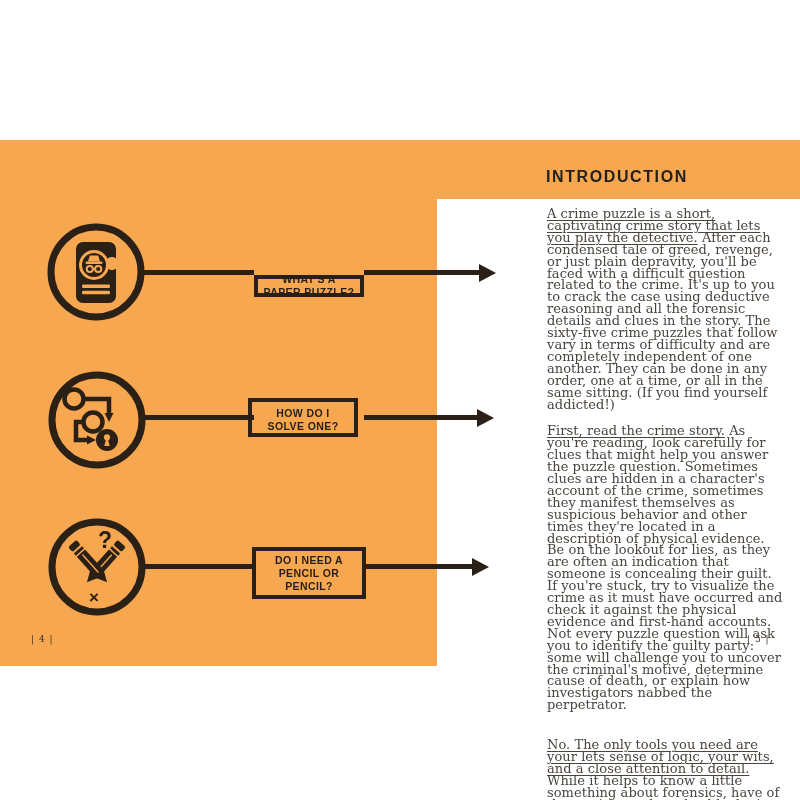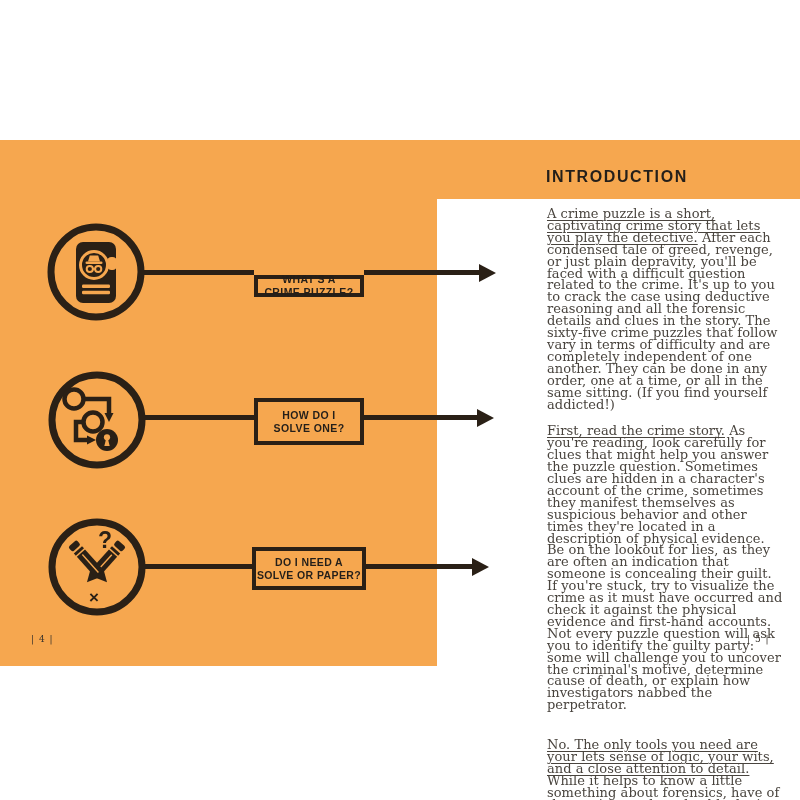--- a/index.html
+++ b/index.html
@@ -71,41 +71,41 @@
       <circle cx="44.8" cy="48" r="3.1" fill="none" stroke="#F6A74F" stroke-width="2"></circle>
       <circle cx="53.2" cy="48" r="3.1" fill="none" stroke="#F6A74F" stroke-width="2"></circle>
       <rect x="47.5" y="47.2" width="3" height="1.6" fill="#F6A74F"></rect>
       <rect x="37" y="63.5" width="28" height="3.4" rx="1.2" fill="#F6A74F"></rect>
       <rect x="37" y="69.8" width="28" height="3.4" rx="1.2" fill="#F6A74F"></rect>
     </svg>
   </div>
   <div class="connector" style="left:141px;top:270px;width:113px;"></div>
   <div class="label-box" style="left:254px;top:259px;width:110px;height:22px;margin-top:16px;">
     <span>WHAT'S A</span>
-    <span>CRIME PUZZLE?</span>
+    <span>PAPER PUZZLE?</span>
   </div>
   <div class="arrow-stem" style="left:364px;top:270px;width:115px;"></div>
   <div class="arrow-head" style="left:479px;top:263.5px;"></div>
 
   <div class="icon-wrap icon2">
     <svg width="102" height="102" viewBox="0 0 102 102">
       <circle cx="51" cy="51" r="45" fill="none" stroke="#2A2016" stroke-width="7"></circle>
       <circle cx="28" cy="30" r="9.5" fill="none" stroke="#2A2016" stroke-width="4.5"></circle>
       <path d="M37.5,30 H63 V45" fill="none" stroke="#2A2016" stroke-width="4.5"></path>
       <polygon points="63,53 58.5,44 67.5,44" fill="#2A2016"></polygon>
       <circle cx="47" cy="53" r="9.5" fill="none" stroke="#2A2016" stroke-width="4.5"></circle>
       <path d="M37.5,53 H30 V71 H42" fill="none" stroke="#2A2016" stroke-width="4.5"></path>
       <polygon points="50,71 41,66.5 41,75.5" fill="#2A2016"></polygon>
       <circle cx="61" cy="71" r="11" fill="#2A2016"></circle>
       <circle cx="61" cy="68.3" r="3.1" fill="#F6A74F"></circle>
       <polygon points="58.3,77 63.7,77 62.1,70.8 59.9,70.8" fill="#F6A74F"></polygon>
     </svg>
   </div>
   <div class="connector" style="left:142px;top:415px;width:112px;"></div>
-  <div class="label-box" style="left:254px;top:398px;width:110px;height:47px;">
+  <div class="label-box" style="left:248px;top:398px;width:110px;height:39px;justify-content:flex-end;">
     <span>HOW DO I</span>
     <span>SOLVE ONE?</span>
   </div>
   <div class="arrow-stem" style="left:364px;top:415px;width:113px;"></div>
   <div class="arrow-head" style="left:477px;top:408.5px;"></div>
 
   <div class="icon-wrap icon3">
     <svg width="102" height="102" viewBox="0 0 102 102">
       <circle cx="51" cy="51" r="45" fill="none" stroke="#2A2016" stroke-width="7"></circle>
       <g transform="rotate(42 51 55)">
@@ -120,23 +120,23 @@
         <rect x="45.5" y="26.5" width="11" height="3" fill="#2A2016"></rect>
         <rect x="45.5" y="31" width="11" height="28" fill="#2A2016"></rect>
         <rect x="50.4" y="33" width="1.4" height="24" fill="#F6A74F"></rect>
         <polygon points="45.5,59 56.5,59 51,70" fill="#2A2016"></polygon>
       </g>
       <text x="59" y="32" text-anchor="middle" font-family="Liberation Sans, sans-serif" font-size="23" font-weight="bold" fill="#2A2016">?</text>
       <text x="48" y="87" text-anchor="middle" font-family="Liberation Sans, sans-serif" font-size="17" font-weight="bold" fill="#2A2016">×</text>
     </svg>
   </div>
   <div class="connector" style="left:143px;top:564px;width:109px;"></div>
-  <div class="label-box" style="left:252px;top:547px;width:114px;height:43px;">
+  <div class="label-box" style="left:252px;top:547px;width:114px;height:52px;">
     <span>DO I NEED A</span>
-    <span>SOLVE OR PAPER?</span>
+    <span>PENCIL OR PENCIL?</span>
   </div>
   <div class="arrow-stem" style="left:366px;top:564px;width:106px;"></div>
   <div class="arrow-head" style="left:472px;top:557.5px;"></div>
 
   <div class="text-column">
     <p class="para-1"><span class="lead">A crime puzzle is a short, captivating crime story that lets you play the detective.</span><span> After each condensed tale of greed, revenge, or just plain depravity, you'll be faced with a difficult question related to the crime. It's up to you to crack the case using deductive reasoning and all the forensic details and clues in the story. The sixty-five crime puzzles that follow vary in terms of difficulty and are completely independent of one another. They can be done in any order, one at a time, or all in the same sitting. (If you find yourself addicted!)</span></p>
     <p class="para-2"><span class="lead">First, read the crime story.</span><span> As you're reading, look carefully for clues that might help you answer the puzzle question. Sometimes clues are hidden in a character's account of the crime, sometimes they manifest themselves as suspicious behavior and other times they're located in a description of physical evidence. Be on the lookout for lies, as they are often an indication that someone is concealing their guilt. If you're stuck, try to visualize the crime as it must have occurred and check it against the physical evidence and first-hand accounts. Not every puzzle question will ask you to identify the guilty party: some will challenge you to uncover the criminal's motive, determine cause of death, or explain how investigators nabbed the perpetrator.</span></p>
     <p class="para-3"><span class="lead">No. The only tools you need are your lets sense of logic, your wits, and a close attention to detail.</span><span> While it helps to know a little something about forensics, have of the stories can be solved by logic alone. Those who are forensically-challenged will find useful educational tidbits throughout so they can learn as they go!</span></p>
   </div>
 

